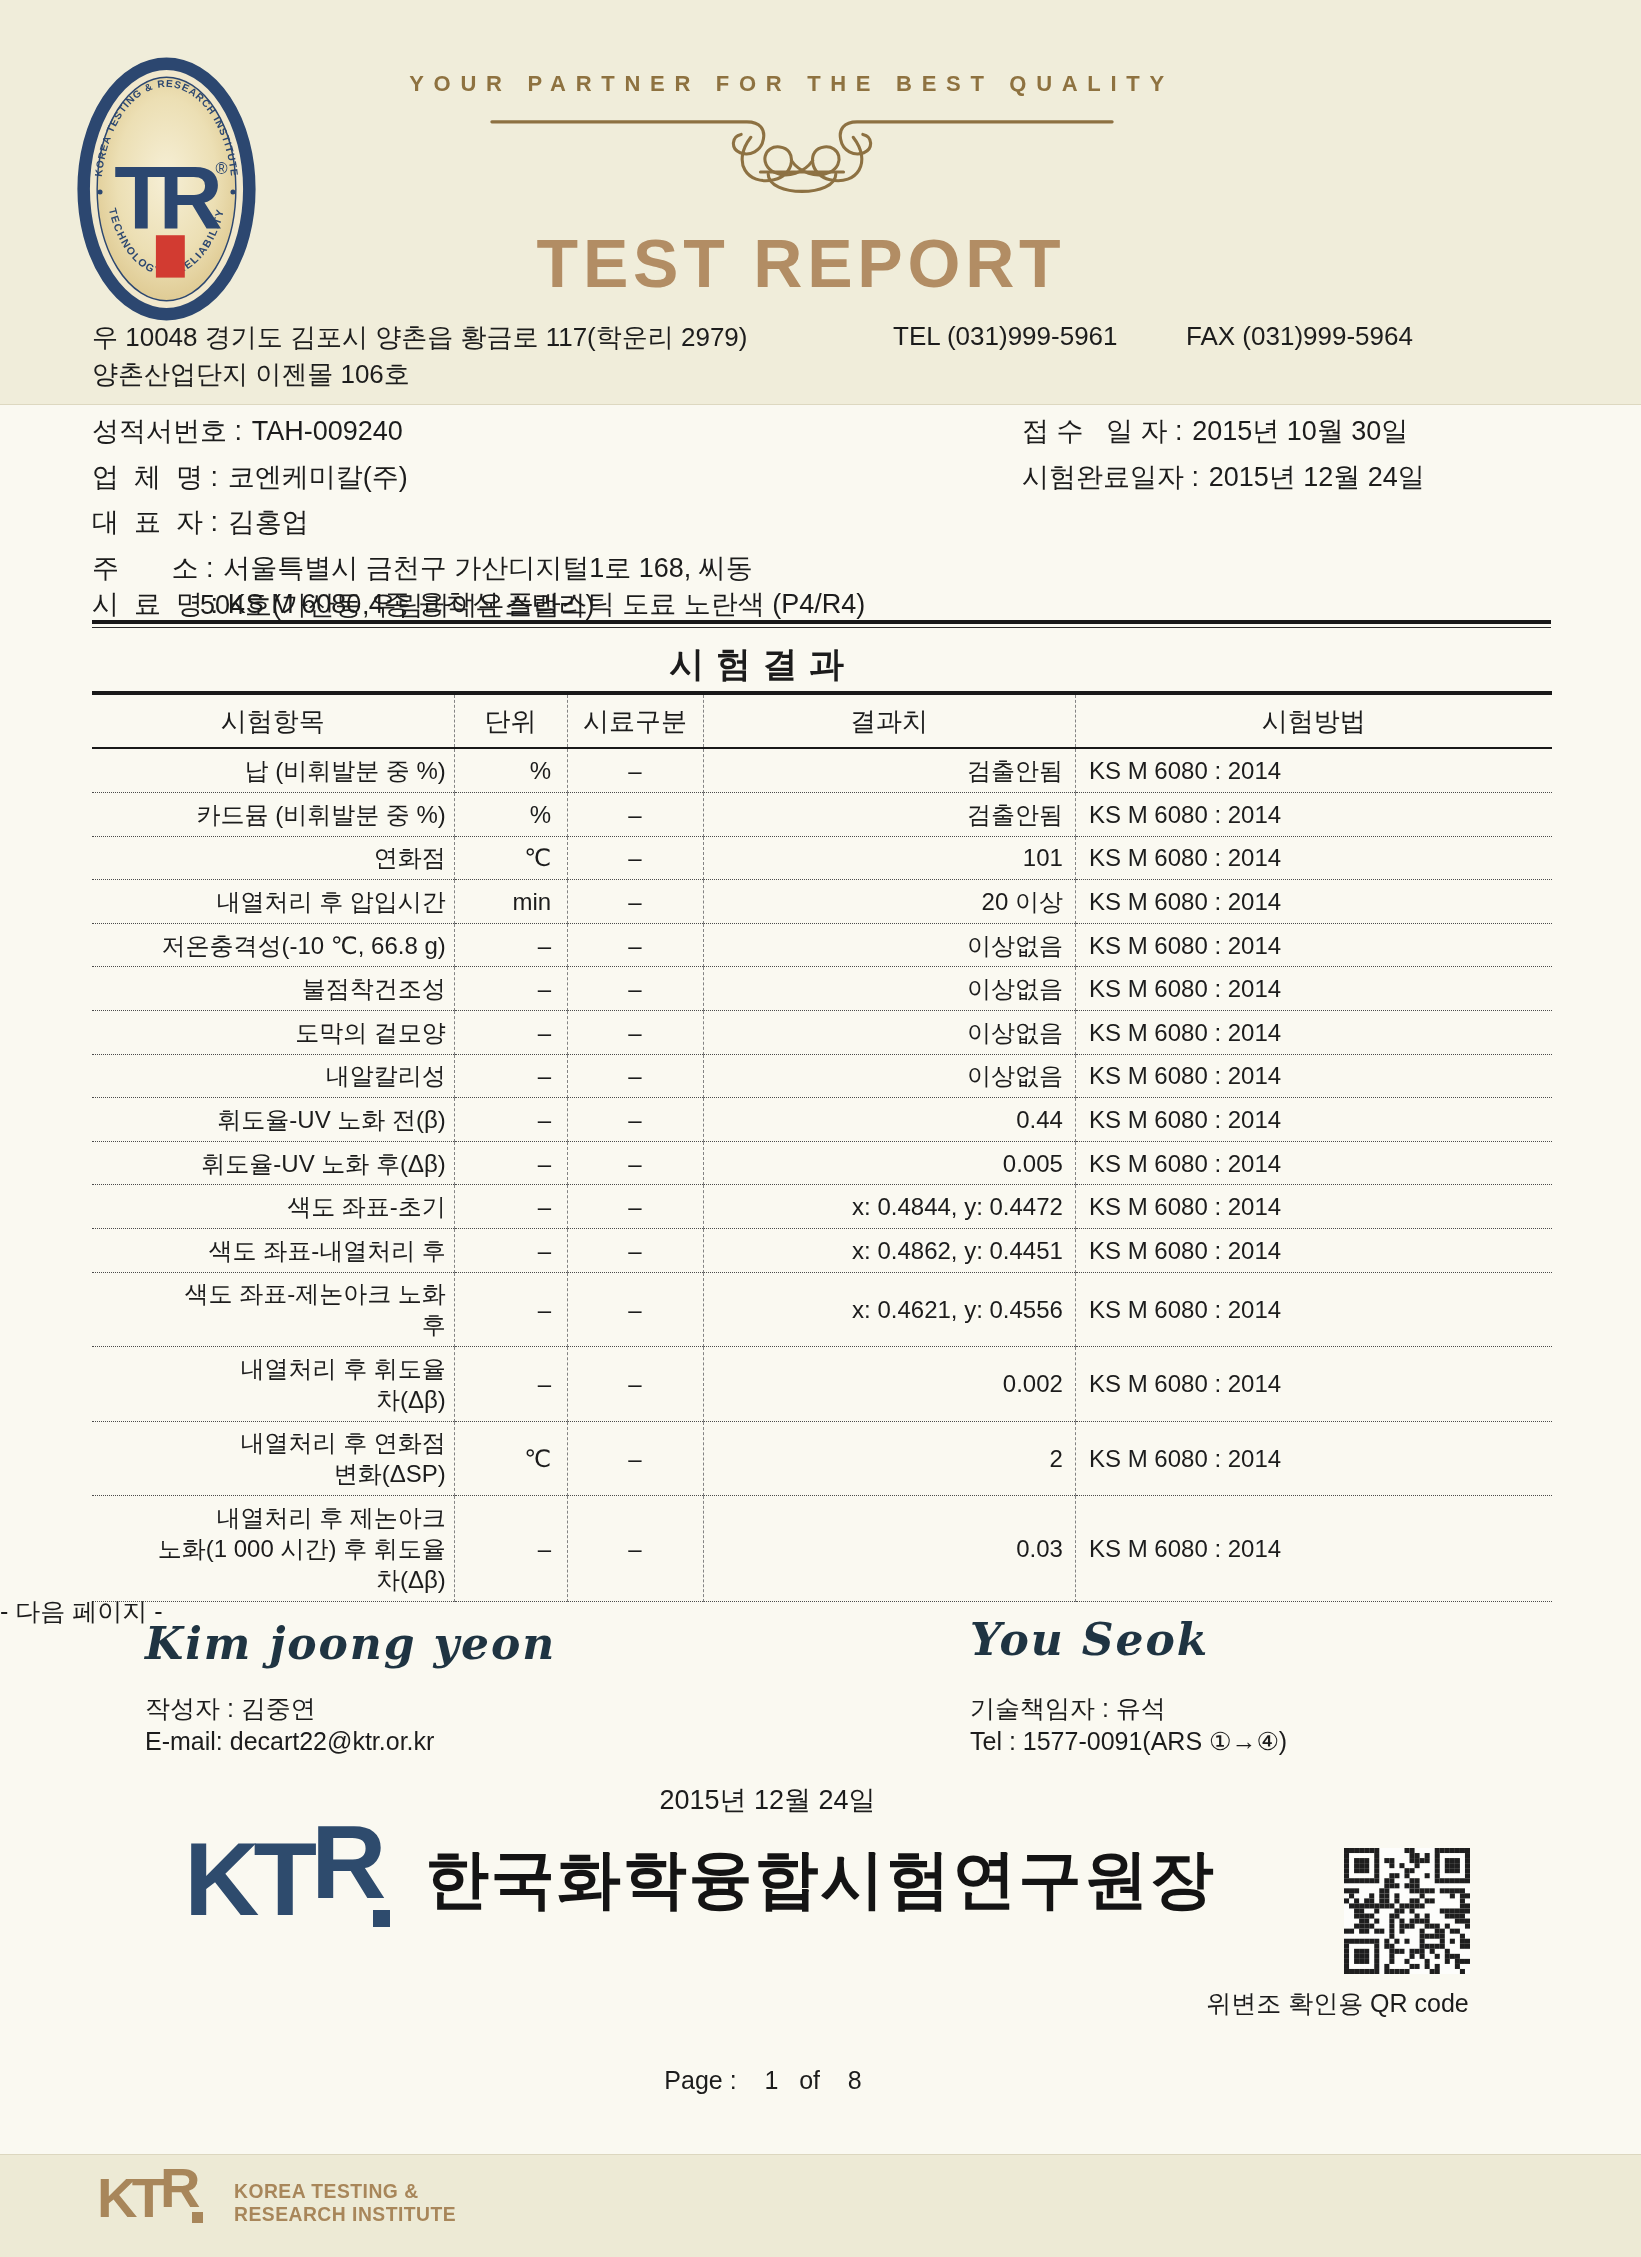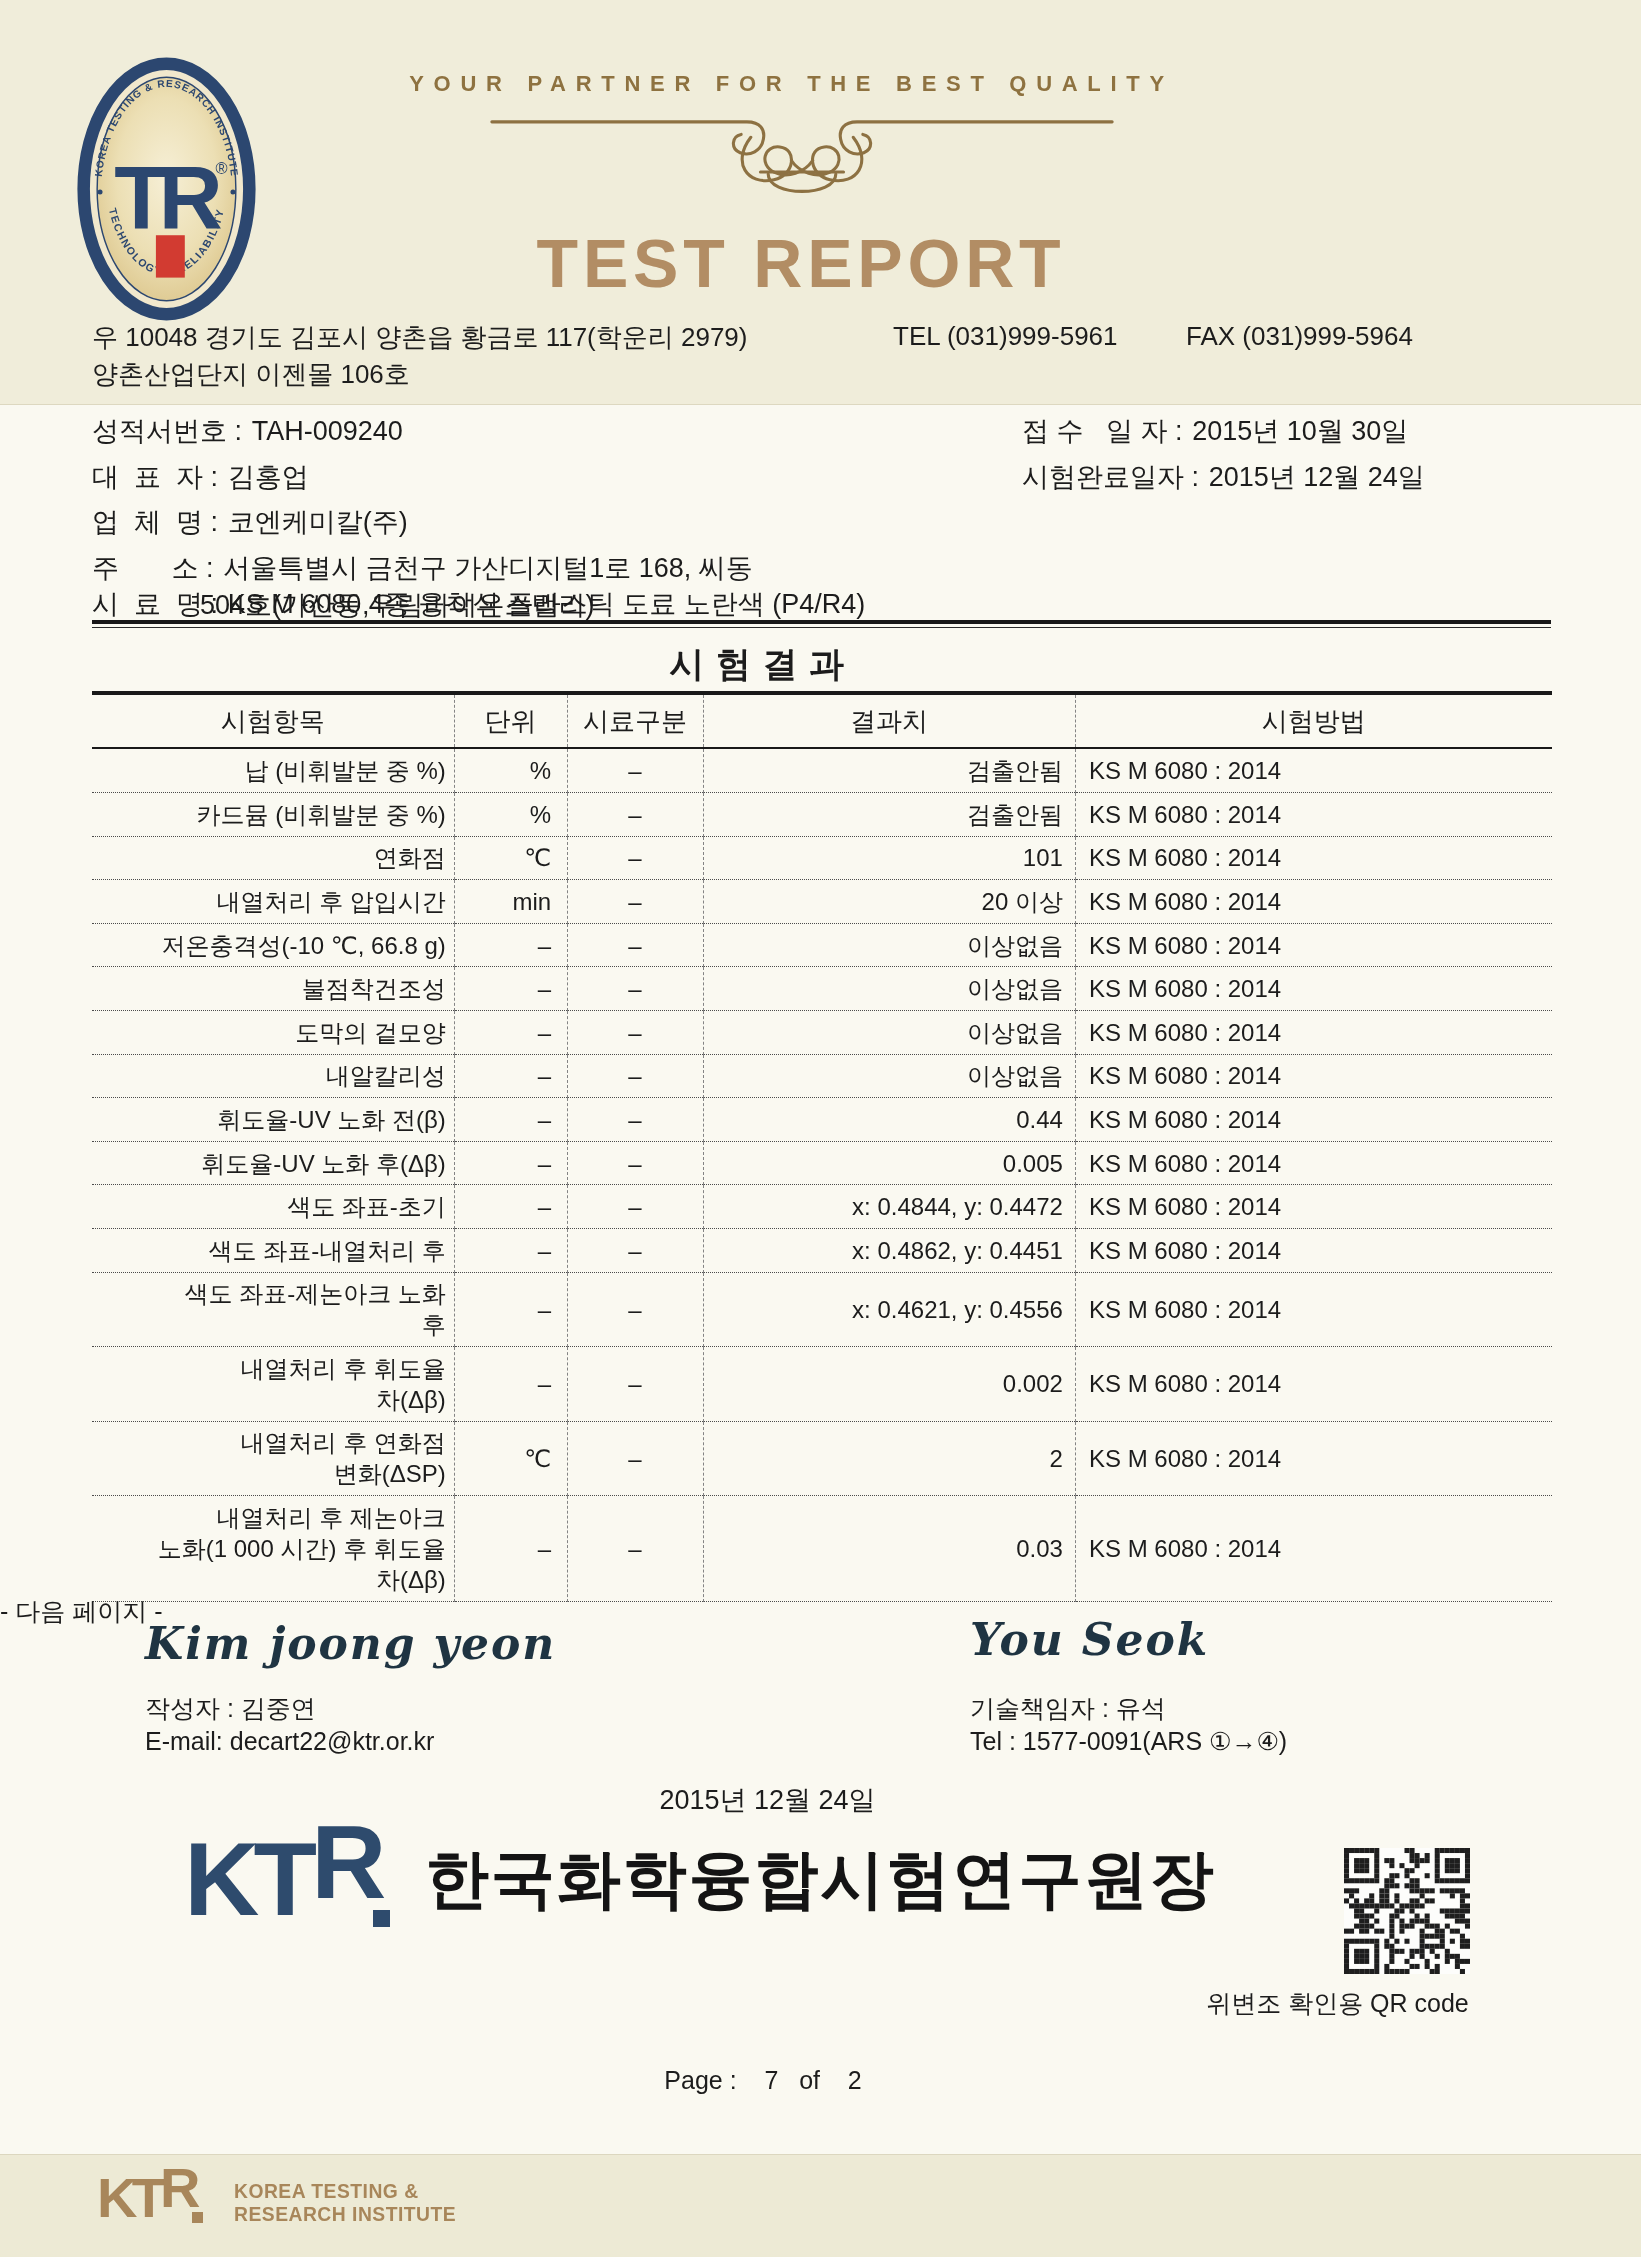--- a/index.html
+++ b/index.html
@@ -131,24 +131,24 @@
     <div>양촌산업단지 이젠몰 106호</div>
   </div>
   <div class="tel">TEL (031)999-5961</div>
   <div class="fax">FAX (031)999-5964</div>
 
   <div class="info-left">
     <div class="info-row">
       <span class="lbl">성적서번호 :</span><span>TAH-009240</span>
     </div>
     <div class="info-row">
-      <span class="lbl">대  표  자 :</span><span>김홍업</span>
+      <span class="lbl">업  체  명 :</span><span>코엔케미칼(주)</span>
     </div>
     <div class="info-row">
-      <span class="lbl">업  체  명 :</span><span>코엔케미칼(주)</span>
+      <span class="lbl">대  표  자 :</span><span>김홍업</span>
     </div>
     <div class="info-row">
       <span class="lbl">주       소 :</span><span>서울특별시 금천구 가산디지털1로 168, 씨동</span>
       <div class="indent">504호(가산동,우림라이온스밸리)</div>
     </div>
   </div>
   <div class="info-right">
     <div class="info-row">
       <span class="lbl">접 수   일 자 :</span><span>2015년 10월 30일</span>
     </div>
@@ -625,21 +625,21 @@
         <rect x="50" y="120" width="5" height="5" fill="#1e1e1e"></rect>
         <rect x="55" y="120" width="5" height="5" fill="#1e1e1e"></rect>
         <rect x="60" y="120" width="5" height="5" fill="#1e1e1e"></rect>
         <rect x="85" y="120" width="5" height="5" fill="#1e1e1e"></rect>
         <rect x="90" y="120" width="5" height="5" fill="#1e1e1e"></rect>
         <rect x="115" y="120" width="5" height="5" fill="#1e1e1e"></rect>
       </svg>
   </div>
   <div class="qr-label">위변조 확인용 QR code</div>
 
-  <div class="page-ind">Page :    7   of    2</div>
+  <div class="page-ind">Page :    1   of    8</div>
 
   <div class="footer-band">
     <div class="ktr-logo footer-logo"><span>KT</span><span class="r-up">R</span><span class="sq"></span></div>
     <div class="footer-brand">
       <div>KOREA TESTING &amp;</div>
       <div>RESEARCH INSTITUTE</div>
     </div>
   </div>
 </div>
 

